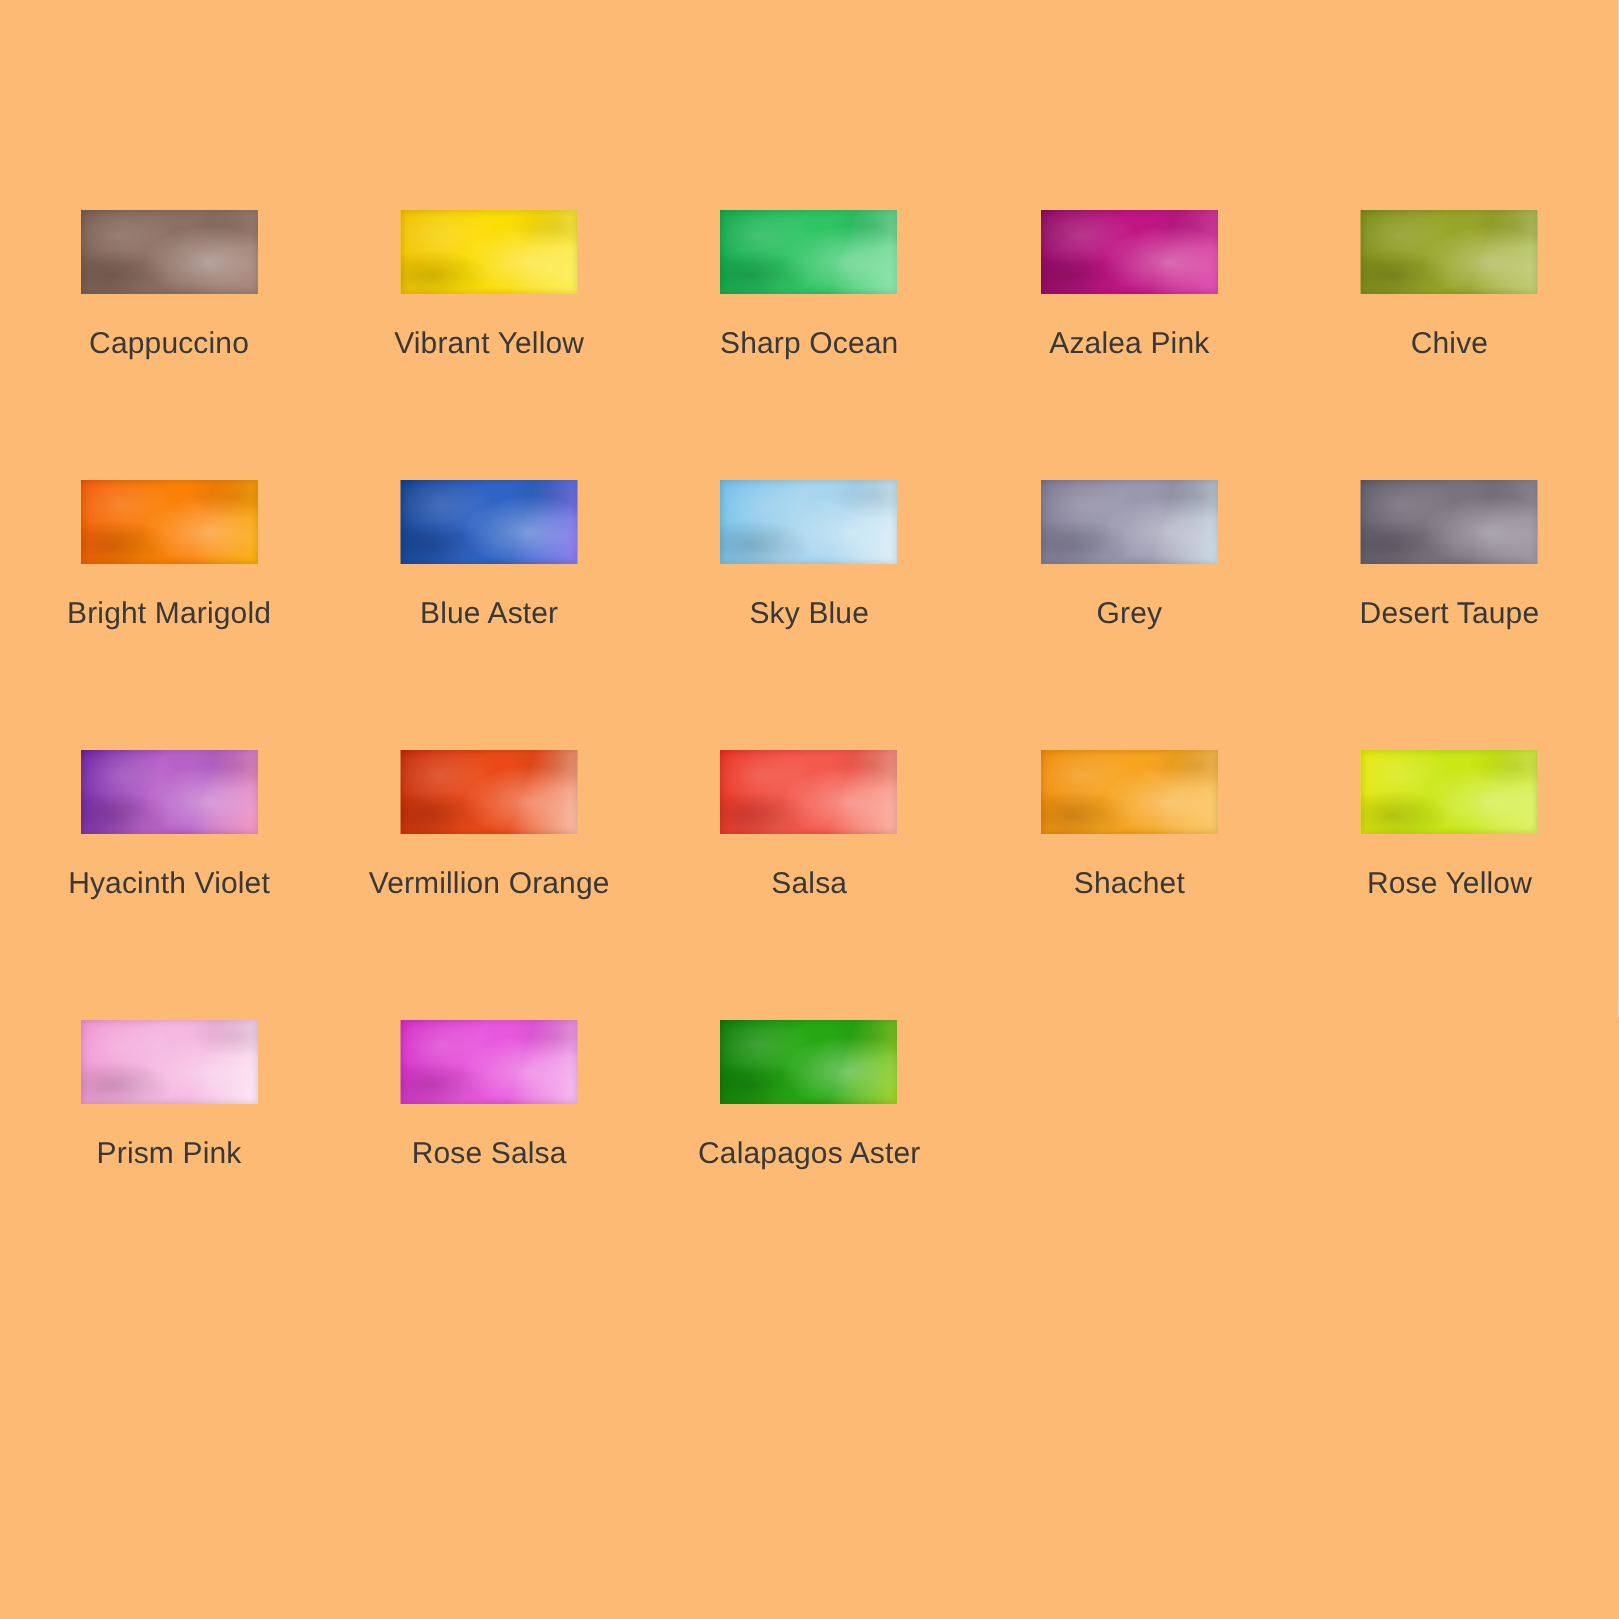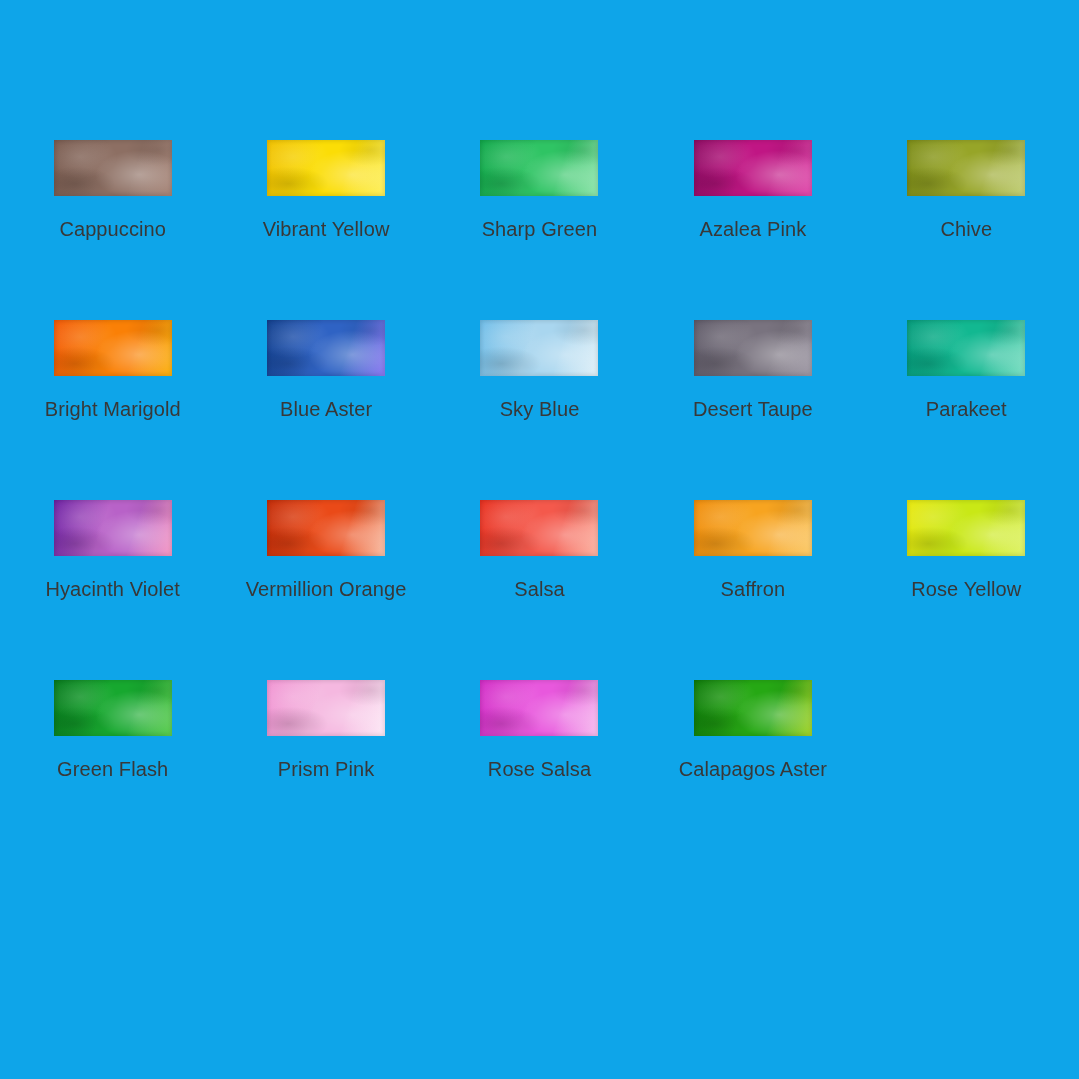--- a/index.html
+++ b/index.html
@@ -12,21 +12,21 @@
     width: 1079px;
     height: 1079px;
     overflow: hidden;
     font-family: "Liberation Sans", "DejaVu Sans", sans-serif;
   }
 
   #chart {
     position: relative;
     width: 1079px;
     height: 1079px;
-    background: #0ea5e9;
+    background: #fdba74;
     box-sizing: border-box;
     padding-top: 140px;
   }
 
   .swatch-grid {
     display: grid;
     grid-template-columns: repeat(5, 1fr);
     grid-template-rows: repeat(5, 180px);
     width: 1079px;
     box-sizing: border-box;
@@ -103,21 +103,21 @@
           <div class="wc-c"></div>
         </div>
         <div class="swatch-label">Vibrant Yellow</div>
       </div>
       <div class="swatch-cell">
         <div class="swatch-chip" style="background: linear-gradient(108deg, rgb(16, 168, 74) 0%, rgb(47, 196, 100) 42%, rgb(47, 196, 100) 66%, rgb(146, 230, 174) 100%);">
           <div class="wc-a"></div>
           <div class="wc-b"></div>
           <div class="wc-c"></div>
         </div>
-        <div class="swatch-label">Sharp Green</div>
+        <div class="swatch-label">Sharp Ocean</div>
       </div>
       <div class="swatch-cell">
         <div class="swatch-chip" style="background: linear-gradient(108deg, rgb(142, 11, 99) 0%, rgb(192, 22, 132) 42%, rgb(192, 22, 132) 66%, rgb(226, 79, 174) 100%);">
           <div class="wc-a"></div>
           <div class="wc-b"></div>
           <div class="wc-c"></div>
         </div>
         <div class="swatch-label">Azalea Pink</div>
       </div>
       <div class="swatch-cell">
@@ -146,36 +146,36 @@
       </div>
       <div class="swatch-cell">
         <div class="swatch-chip" style="background: linear-gradient(108deg, rgb(111, 189, 232) 0%, rgb(169, 214, 239) 42%, rgb(169, 214, 239) 66%, rgb(226, 241, 248) 100%);">
           <div class="wc-a"></div>
           <div class="wc-b"></div>
           <div class="wc-c"></div>
         </div>
         <div class="swatch-label">Sky Blue</div>
       </div>
       <div class="swatch-cell">
+        <div class="swatch-chip" style="background: linear-gradient(108deg, rgb(123, 118, 143) 0%, rgb(154, 152, 174) 42%, rgb(154, 152, 174) 66%, rgb(207, 224, 232) 100%);">
+          <div class="wc-a"></div>
+          <div class="wc-b"></div>
+          <div class="wc-c"></div>
+        </div>
+        <div class="swatch-label">Grey</div>
+      </div>
+      <div class="swatch-cell">
         <div class="swatch-chip" style="background: linear-gradient(108deg, rgb(95, 90, 104) 0%, rgb(121, 115, 127) 42%, rgb(121, 115, 127) 66%, rgb(160, 154, 166) 100%);">
           <div class="wc-a"></div>
           <div class="wc-b"></div>
           <div class="wc-c"></div>
         </div>
         <div class="swatch-label">Desert Taupe</div>
       </div>
       <div class="swatch-cell">
-        <div class="swatch-chip" style="background: linear-gradient(108deg, rgb(4, 156, 123) 0%, rgb(18, 184, 145) 42%, rgb(18, 184, 145) 66%, rgb(127, 224, 196) 100%);">
-          <div class="wc-a"></div>
-          <div class="wc-b"></div>
-          <div class="wc-c"></div>
-        </div>
-        <div class="swatch-label">Parakeet</div>
-      </div>
-      <div class="swatch-cell">
         <div class="swatch-chip" style="background: linear-gradient(108deg, rgb(109, 33, 163) 0%, rgb(184, 98, 200) 42%, rgb(184, 98, 200) 66%, rgb(247, 155, 196) 100%);">
           <div class="wc-a"></div>
           <div class="wc-b"></div>
           <div class="wc-c"></div>
         </div>
         <div class="swatch-label">Hyacinth Violet</div>
       </div>
       <div class="swatch-cell">
         <div class="swatch-chip" style="background: linear-gradient(108deg, rgb(196, 44, 8) 0%, rgb(234, 74, 24) 42%, rgb(234, 74, 24) 66%, rgb(249, 195, 171) 100%);">
           <div class="wc-a"></div>
@@ -191,37 +191,29 @@
           <div class="wc-c"></div>
         </div>
         <div class="swatch-label">Salsa</div>
       </div>
       <div class="swatch-cell">
         <div class="swatch-chip" style="background: linear-gradient(108deg, rgb(239, 140, 10) 0%, rgb(247, 164, 32) 42%, rgb(247, 164, 32) 66%, rgb(251, 203, 107) 100%);">
           <div class="wc-a"></div>
           <div class="wc-b"></div>
           <div class="wc-c"></div>
         </div>
-        <div class="swatch-label">Saffron</div>
+        <div class="swatch-label">Shachet</div>
       </div>
       <div class="swatch-cell">
         <div class="swatch-chip" style="background: linear-gradient(108deg, rgb(232, 232, 14) 0%, rgb(201, 232, 22) 42%, rgb(201, 232, 22) 66%, rgb(223, 243, 106) 100%);">
           <div class="wc-a"></div>
           <div class="wc-b"></div>
           <div class="wc-c"></div>
         </div>
         <div class="swatch-label">Rose Yellow</div>
-      </div>
-      <div class="swatch-cell">
-        <div class="swatch-chip" style="background: linear-gradient(108deg, rgb(6, 122, 28) 0%, rgb(23, 168, 47) 42%, rgb(23, 168, 47) 66%, rgb(95, 207, 82) 100%);">
-          <div class="wc-a"></div>
-          <div class="wc-b"></div>
-          <div class="wc-c"></div>
-        </div>
-        <div class="swatch-label">Green Flash</div>
       </div>
       <div class="swatch-cell">
         <div class="swatch-chip" style="background: linear-gradient(108deg, rgb(240, 147, 210) 0%, rgb(245, 184, 224) 42%, rgb(245, 184, 224) 66%, rgb(253, 234, 246) 100%);">
           <div class="wc-a"></div>
           <div class="wc-b"></div>
           <div class="wc-c"></div>
         </div>
         <div class="swatch-label">Prism Pink</div>
       </div>
       <div class="swatch-cell">

